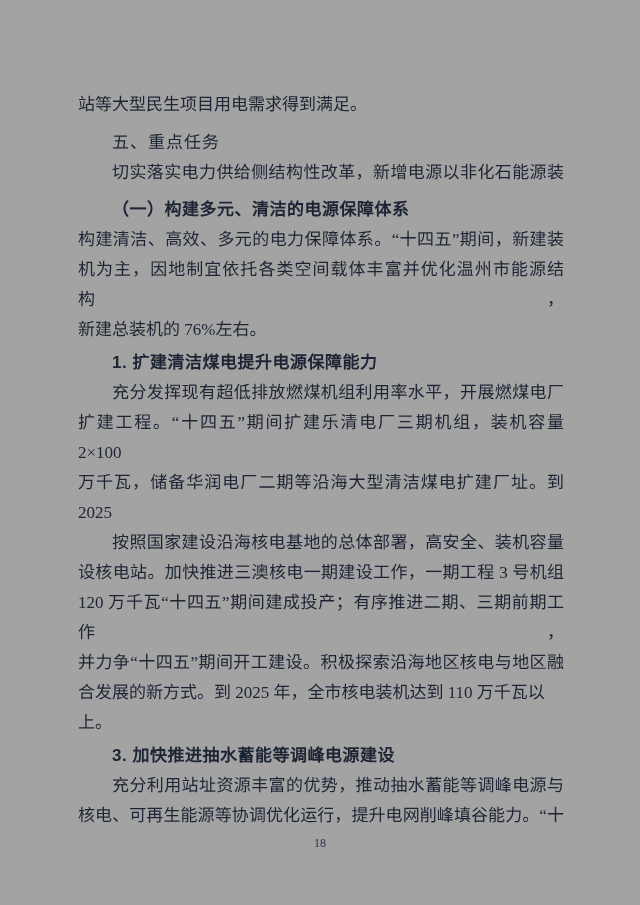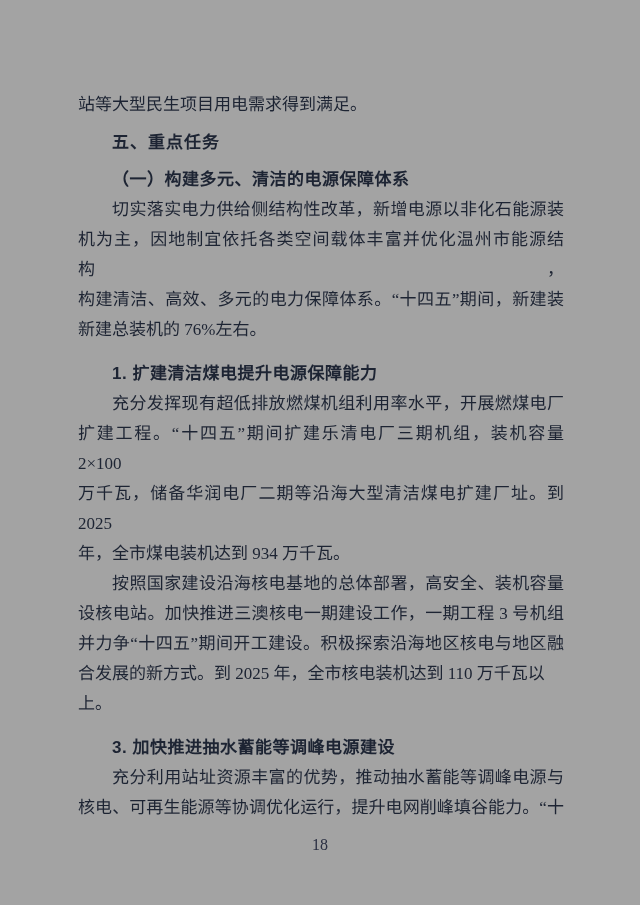--- a/index.html
+++ b/index.html
@@ -29,70 +29,70 @@
     white-space: normal;
   }
   .justify {
     text-align: justify;
     text-align-last: justify;
   }
   .indent {
     text-indent: 2em;
   }
   .h1 {
-    font-weight: 700;
+    font-weight: 400;
     text-indent: 2em;
     font-family: "Liberation Sans", "DejaVu Sans", sans-serif;
     margin-top: 8px;
     letter-spacing: 1px;
   }
   .h2 {
     font-weight: 700;
     text-indent: 2em;
     font-family: "Liberation Serif", "DejaVu Serif", serif;
     margin-top: 7px;
     letter-spacing: 0.5px;
   }
   .h3 {
     font-weight: 700;
     text-indent: 2em;
     font-family: "Liberation Sans", "DejaVu Sans", sans-serif;
-    margin-top: 14px;
+    margin-top: 3px;
     letter-spacing: 0.5px;
   }
   .footer {
     position: absolute;
     left: 0;
     right: 0;
     top: 836px;
     text-align: center;
-    font-size: 16px;
+    font-size: 12px;
     color: #2a2f42;
     font-family: "Liberation Serif", "DejaVu Serif", serif;
   }
 </style>
 </head>
 <body>
 
 <div class="page">
   <div class="content">
       <div class="line body">站等大型民生项目用电需求得到满足。</div>
       <div class="line h1 indent">五、重点任务</div>
+      <div class="line body indent justify">切实落实电力供给侧结构性改革，新增电源以非化石能源装</div>
       <div class="line h2 indent">（一）构建多元、清洁的电源保障体系</div>
-      <div class="line body indent justify">切实落实电力供给侧结构性改革，新增电源以非化石能源装</div>
+      <div class="line body justify">构建清洁、高效、多元的电力保障体系。“十四五”期间，新建装</div>
       <div class="line body justify">机为主，因地制宜依托各类空间载体丰富并优化温州市能源结构，</div>
-      <div class="line body justify">构建清洁、高效、多元的电力保障体系。“十四五”期间，新建装</div>
       <div class="line body">新建总装机的 76%左右。</div>
       <div class="line h3 indent">1. 扩建清洁煤电提升电源保障能力</div>
       <div class="line body indent justify">充分发挥现有超低排放燃煤机组利用率水平，开展燃煤电厂</div>
       <div class="line body justify">扩建工程。“十四五”期间扩建乐清电厂三期机组，装机容量 2×100</div>
       <div class="line body justify">万千瓦，储备华润电厂二期等沿海大型清洁煤电扩建厂址。到 2025</div>
-      <div class="line body">年，全市煤电装机达到 934 万千瓦。</div>
       <div class="line body indent justify">按照国家建设沿海核电基地的总体部署，高安全、装机容量</div>
       <div class="line body justify">设核电站。加快推进三澳核电一期建设工作，一期工程 3 号机组</div>
+      <div class="line body justify">120 万千瓦“十四五”期间建成投产；有序推进二期、三期前期工作，</div>
       <div class="line body justify">并力争“十四五”期间开工建设。积极探索沿海地区核电与地区融</div>
       <div class="line body">合发展的新方式。到 2025 年，全市核电装机达到 110 万千瓦以上。</div>
       <div class="line h3 indent">3. 加快推进抽水蓄能等调峰电源建设</div>
       <div class="line body indent justify">充分利用站址资源丰富的优势，推动抽水蓄能等调峰电源与</div>
       <div class="line body justify">核电、可再生能源等协调优化运行，提升电网削峰填谷能力。“十</div>
     </div>
   <div class="footer">18</div>
 </div>
 
 </body></html>

